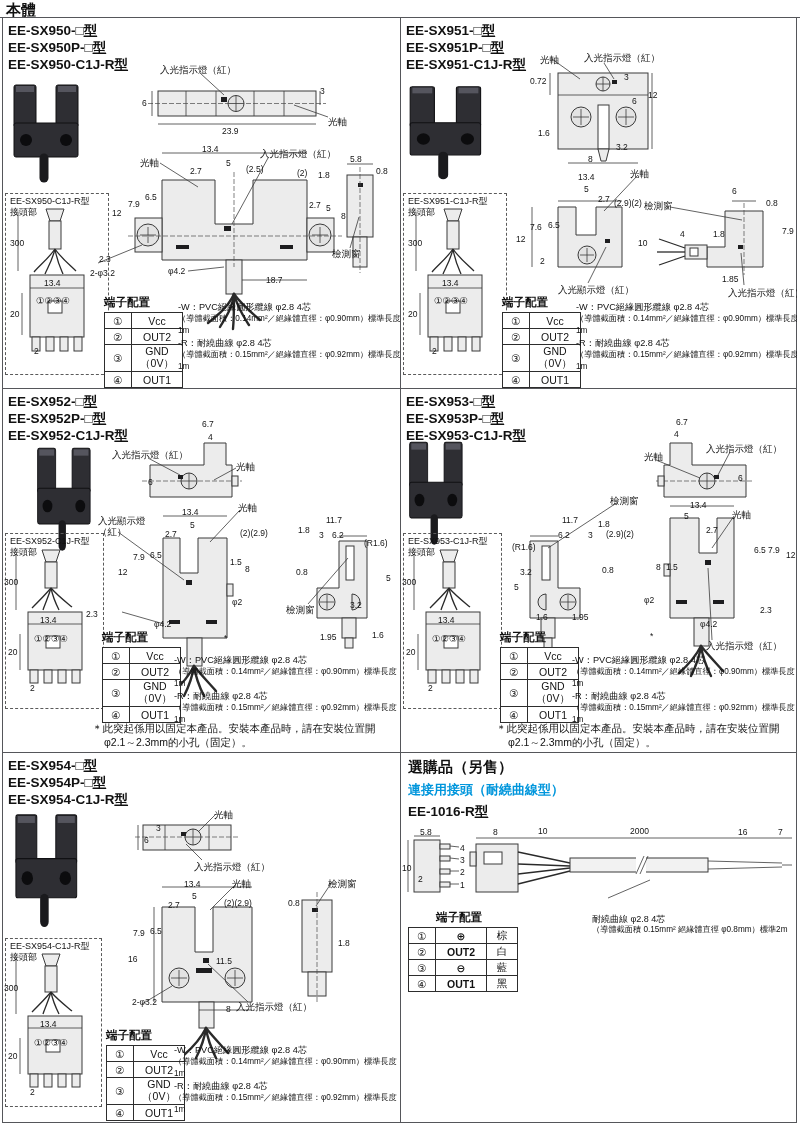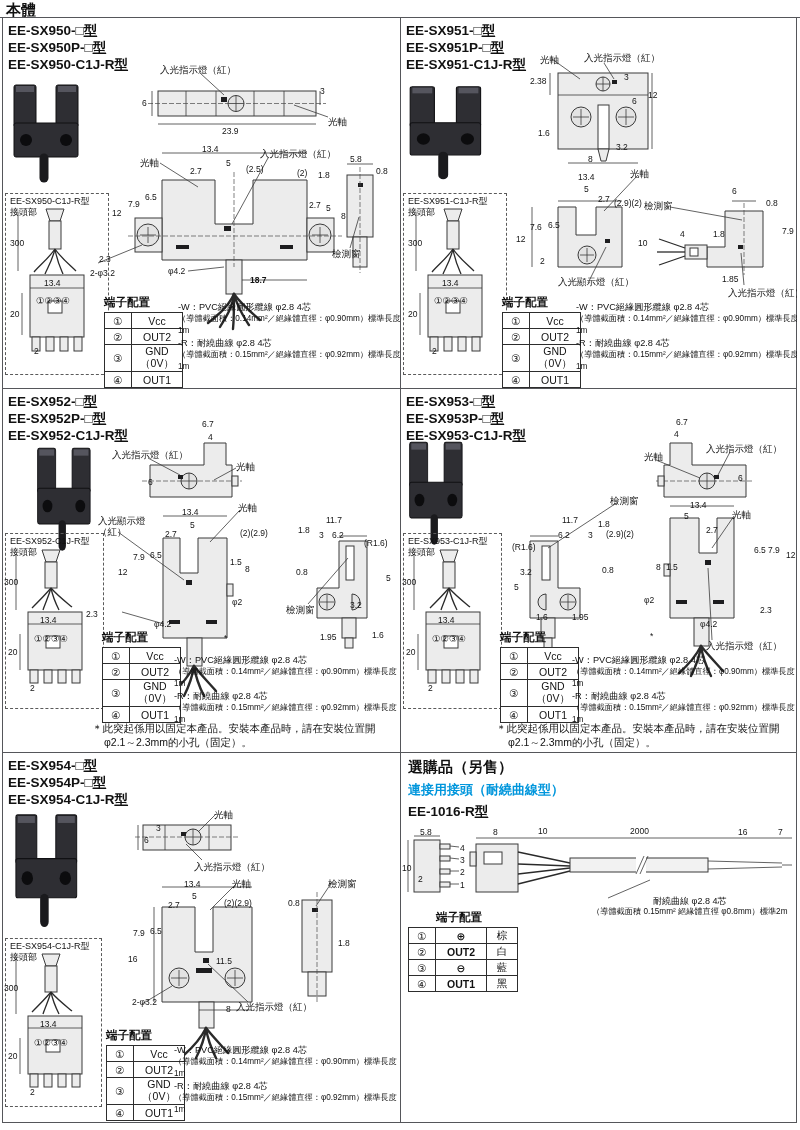--- a/index.html
+++ b/index.html
@@ -199,21 +199,21 @@
       <span class="dim" style="left: 295px; top: 152px;">(2)</span>
       <span class="dim" style="left: 126px; top: 183px;">7.9</span>
       <span class="dim" style="left: 143px; top: 176px;">6.5</span>
       <span class="dim" style="left: 110px; top: 192px;">12</span>
       <span class="dim" style="left: 307px; top: 184px;">2.7</span>
       <span class="dim" style="left: 324px; top: 187px;">5</span>
       <span class="dim" style="left: 339px; top: 195px;">8</span>
       <span class="dim" style="left: 97px; top: 238px;">2.3</span>
       <span class="dim" style="left: 88px; top: 252px;">2-φ3.2</span>
       <span class="dim" style="left: 166px; top: 250px;">φ4.2</span>
-      <span class="dim" style="left: 248px; top: 259px; font-weight: bold;">18.7</span>
+      <span class="dim" style="left: 264px; top: 259px;">18.7</span>
       <span class="dim" style="left: 348px; top: 138px;">5.8</span>
       <span class="dim" style="left: 316px; top: 154px;">1.8</span>
       <span class="dim" style="left: 374px; top: 150px;">0.8</span>
       <span class="dim dimc" style="left: 330px; top: 232px;">檢測窗</span>
       <span class="dim" style="left: 8px; top: 222px;">300</span>
       <span class="dim" style="left: 42px; top: 262px;">13.4</span>
       <span class="dim dimc" style="left: 34px; top: 279px;">①②③④</span>
       <span class="dim" style="left: 8px; top: 293px;">20</span>
       <span class="dim" style="left: 32px; top: 330px;">2</span>
     </div>
@@ -331,38 +331,38 @@
         </table>
     </div>
     <div class="notes" style="left:176px;top:284px;">
       <div class="nw">-W：PVC絕緣圓形纜線 φ2.8 4芯</div>
       <div class="np">（導體截面積：0.14mm²／絕緣體直徑：φ0.90mm）標準長度1m</div>
       <div class="nw">-R：耐繞曲線 φ2.8 4芯</div>
       <div class="np">（導體截面積：0.15mm²／絕緣體直徑：φ0.92mm）標準長度1m</div>
     </div>
   <span class="dim dimc" style="left: 140px; top: 38px;">光軸</span>
       <span class="dim dimc" style="left: 184px; top: 36px;">入光指示燈（紅）</span>
-      <span class="dim" style="left: 130px; top: 60px;">2.38</span>
+      <span class="dim" style="left: 130px; top: 60px;">0.72</span>
       <span class="dim" style="left: 224px; top: 56px;">3</span>
       <span class="dim" style="left: 232px; top: 80px;">6</span>
       <span class="dim" style="left: 248px; top: 74px;">12</span>
       <span class="dim" style="left: 138px; top: 112px;">1.6</span>
       <span class="dim" style="left: 216px; top: 126px;">3.2</span>
       <span class="dim" style="left: 188px; top: 138px;">8</span>
       <span class="dim" style="left: 178px; top: 156px;">13.4</span>
       <span class="dim dimc" style="left: 230px; top: 152px;">光軸</span>
       <span class="dim" style="left: 184px; top: 168px;">5</span>
       <span class="dim" style="left: 198px; top: 178px;">2.7</span>
       <span class="dim" style="left: 214px; top: 182px;">(2.9)(2)</span>
       <span class="dim" style="left: 130px; top: 206px;">7.6</span>
       <span class="dim" style="left: 148px; top: 204px;">6.5</span>
       <span class="dim" style="left: 116px; top: 218px;">12</span>
       <span class="dim" style="left: 140px; top: 240px;">2</span>
       <span class="dim" style="left: 238px; top: 222px;">10</span>
-      <span class="dim dimc" style="left: 158px; top: 260px;">入光顯示燈（紅）</span>
+      <span class="dim dimc" style="left: 158px; top: 268px;">入光顯示燈（紅）</span>
       <span class="dim" style="left: 332px; top: 170px;">6</span>
       <span class="dim dimc" style="left: 244px; top: 184px;">檢測窗</span>
       <span class="dim" style="left: 366px; top: 182px;">0.8</span>
       <span class="dim" style="left: 280px; top: 213px;">4</span>
       <span class="dim" style="left: 313px; top: 213px;">1.8</span>
       <span class="dim" style="left: 382px; top: 210px;">7.9</span>
       <span class="dim" style="left: 322px; top: 258px;">1.85</span>
       <span class="dim dimc" style="left: 328px; top: 271px;">入光指示燈（紅）</span>
       <span class="dim" style="left: 8px; top: 222px;">300</span>
       <span class="dim" style="left: 42px; top: 262px;">13.4</span>
@@ -850,21 +850,21 @@
         <rect x="236" y="104" width="10" height="18" style="fill:#fff;stroke:none;"></rect>
         <line class="lnn" x1="236" y1="122" x2="244" y2="104"></line>
           <line class="lnn" x1="240" y1="122" x2="248" y2="104"></line>
         <line class="lnn" x1="308" y1="109" x2="382" y2="111"></line>
           <line class="lnn" x1="308" y1="117" x2="382" y2="115"></line>
         <line class="lnn" x1="382" y1="113" x2="392" y2="113"></line>
         <line class="lnn" x1="76" y1="86" x2="392" y2="86"></line>
         <line class="lnn" x1="250" y1="128" x2="208" y2="146"></line>
       </g>
     </svg>
-    <div class="cab-note" style="left:192px;top:144px;text-align:center;">
+    <div class="cab-note" style="left:192px;top:162px;">
       <div style="font-size:9px;">耐繞曲線 φ2.8  4芯</div>
       <div>（導體截面積 0.15mm² 絕緣體直徑 φ0.8mm）標準2m</div>
     </div>
     <div class="tblwrap" style="left:8px;top:158px;">
       <div class="tbl-title" style="padding-left:28px;">端子配置</div>
       <table class="term">
         <tbody>
             <tr>
               <td class="num">①</td>
               <td class="sig" style="font-weight:bold;">⊕</td>

